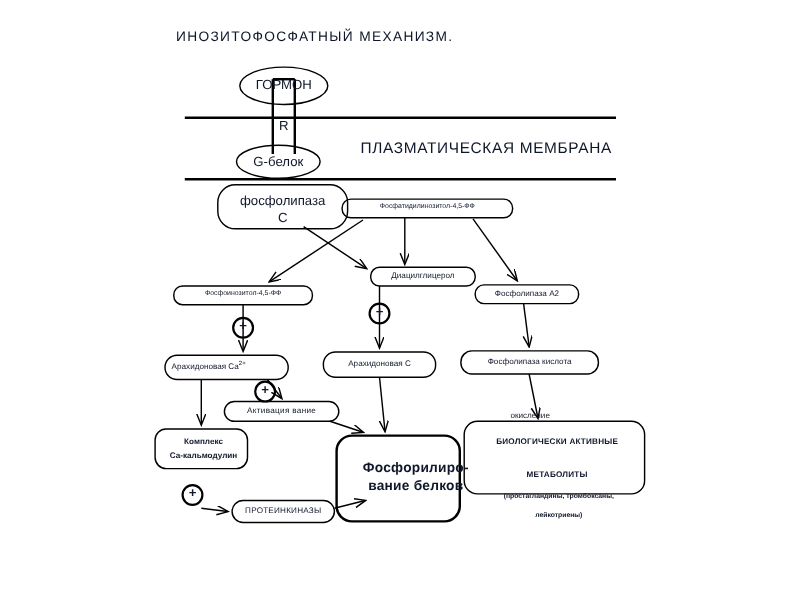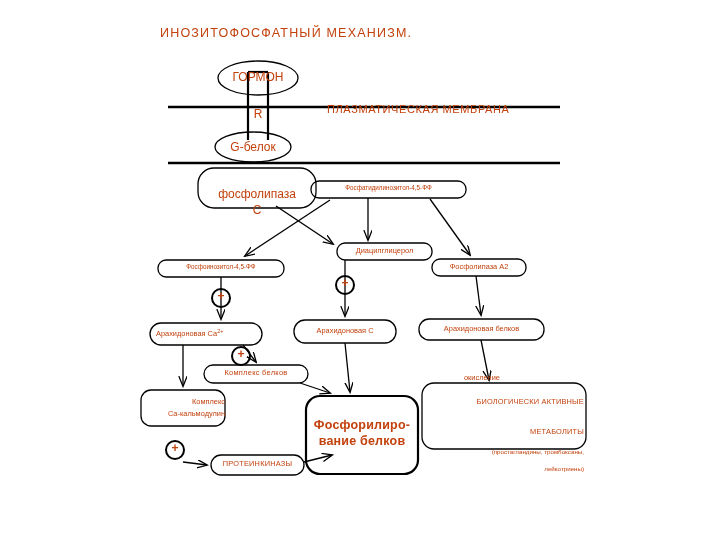--- a/index.html
+++ b/index.html
@@ -7,33 +7,33 @@
     width:720px;height:540px;
     background:#ffffff;
     font-family:"Liberation Sans", sans-serif;
     overflow:hidden;
   }
   #stage{position:relative;width:720px;height:540px;}
   svg#diagram{position:absolute;left:0;top:0;width:720px;height:540px;}
 
   .node-text{
     position:absolute;
-    color:#c2410c;
+    color:#0f172a;
     font-family:"Liberation Sans", sans-serif;
     text-align:center;
     line-height:1.05;
     white-space:pre-line;
     pointer-events:none;
   }
   .t-title{font-size:12.5px;letter-spacing:1.2px;font-weight:400;}
   .t-med{font-size:12px;}
   .t-small{font-size:7.4px;}
   .t-xsmall{font-size:6.3px;}
   .t-big{font-size:12.5px;font-weight:700;letter-spacing:.2px;line-height:1.25;}
-  .t-left{text-align:right;}
+  .t-left{text-align:center;font-weight:bold;}
   .sup{font-size:5.5px;vertical-align:super;}
 </style>
 </head>
 <body>
 
 <div id="stage">
 
   <svg id="diagram" viewBox="0 0 720 540">
     <defs>
       <marker id="arw" markerWidth="9" markerHeight="9" refX="7.6" refY="3.2" orient="auto">
@@ -103,51 +103,51 @@
       <circle cx="175" cy="450" r="9" stroke-width="2"></circle>
     </g>
   </svg>
 
   <div class="node-text t-title" style="left:160px;top:27px;width:320px;text-align:left;">ИНОЗИТОФОСФАТНЫЙ МЕХАНИЗМ.</div>
 
   <div class="node-text t-med" style="left:228px;top:71px;width:60px;">ГОРМОН</div>
 
   <div class="node-text t-med" style="left:250px;top:108px;width:16px;">R</div>
 
-  <div class="node-text t-med" style="left:327px;top:104px;width:230px;text-align:left;font-size:11px;letter-spacing:.6px;">ПЛАЗМАТИЧЕСКАЯ МЕМБРАНА</div>
+  <div class="node-text t-med" style="left:327px;top:127px;width:230px;text-align:center;font-size:14px;letter-spacing:.6px;">ПЛАЗМАТИЧЕСКАЯ МЕМБРАНА</div>
 
   <div class="node-text t-med" style="left:218px;top:141px;width:70px;text-align:center;">G-белок</div>
 
-  <div class="node-text t-med" style="left:203px;top:174px;width:108px;line-height:1.35;margin-top:12px;">фосфолипаза
+  <div class="node-text t-med" style="left:203px;top:174px;width:108px;line-height:1.35;">фосфолипаза
 С</div>
 
   <div class="node-text t-xsmall" style="left:314px;top:185px;width:149px;">Фосфатидилинозитол-4,5-ФФ</div>
 
   <div class="node-text t-small" style="left:340px;top:247px;width:89px;">Диацилглицерол</div>
 
   <div class="node-text t-xsmall" style="left:161px;top:264px;width:120px;">Фосфоинозитол-4,5-ФФ</div>
 
   <div class="node-text t-small" style="left:435px;top:263px;width:88px;">Фосфолипаза А2</div>
 
   <div class="node-text t-small" style="left:156px;top:329px;width:100px;text-align:left;"><span>Арахидоновая Са</span><span class="sup">2+</span></div>
 
   <div class="node-text t-small" style="left:298px;top:327px;width:94px;">Арахидоновая С</div>
 
-  <div class="node-text t-small" style="left:422px;top:325px;width:119px;">Арахидоновая белков</div>
+  <div class="node-text t-small" style="left:422px;top:325px;width:119px;">Фосфолипаза кислота</div>
 
   <div class="node-text t-small" style="left:464px;top:351px;width:70px;text-align:left;margin-top:23px;">окисление</div>
 
-  <div class="node-text t-small" style="left:207px;top:369px;width:98px;letter-spacing:.3px;">Комплекс белков</div>
+  <div class="node-text t-small" style="left:207px;top:369px;width:98px;letter-spacing:.3px;">Активация вание</div>
 
   <div class="node-text t-small t-left" style="left:145px;top:396px;width:80px;line-height:1.6;">Комплекс
 Са-кальмодулин</div>
 
   <div class="node-text t-small" style="left:214px;top:460px;width:87px;letter-spacing:.2px;">ПРОТЕИНКИНАЗЫ</div>
 
-  <div class="node-text t-big" style="left:310px;top:418px;width:104px;">Фосфорилиро-
+  <div class="node-text t-big" style="left:326px;top:418px;width:104px;">Фосфорилиро-
 вание белков</div>
 
   <div class="node-text t-small t-left" style="left:429px;top:390px;width:155px;line-height:1.1;">
     <div style="letter-spacing:.2px;">БИОЛОГИЧЕСКИ АКТИВНЫЕ</div>
     <div style="letter-spacing:.2px;margin-top:14px;">МЕТАБОЛИТЫ</div>
     <div style="font-size:6.2px;margin-top:4px;padding-left:3px;">(простагландины, тромбоксаны,</div>
     <div style="font-size:6.2px;margin-top:2px;padding-left:3px;">лейкотриены)</div>
   </div>
 
   <div class="node-text" style="left:213px;top:290px;width:16px;font-size:12px;font-weight:700;">+</div>

